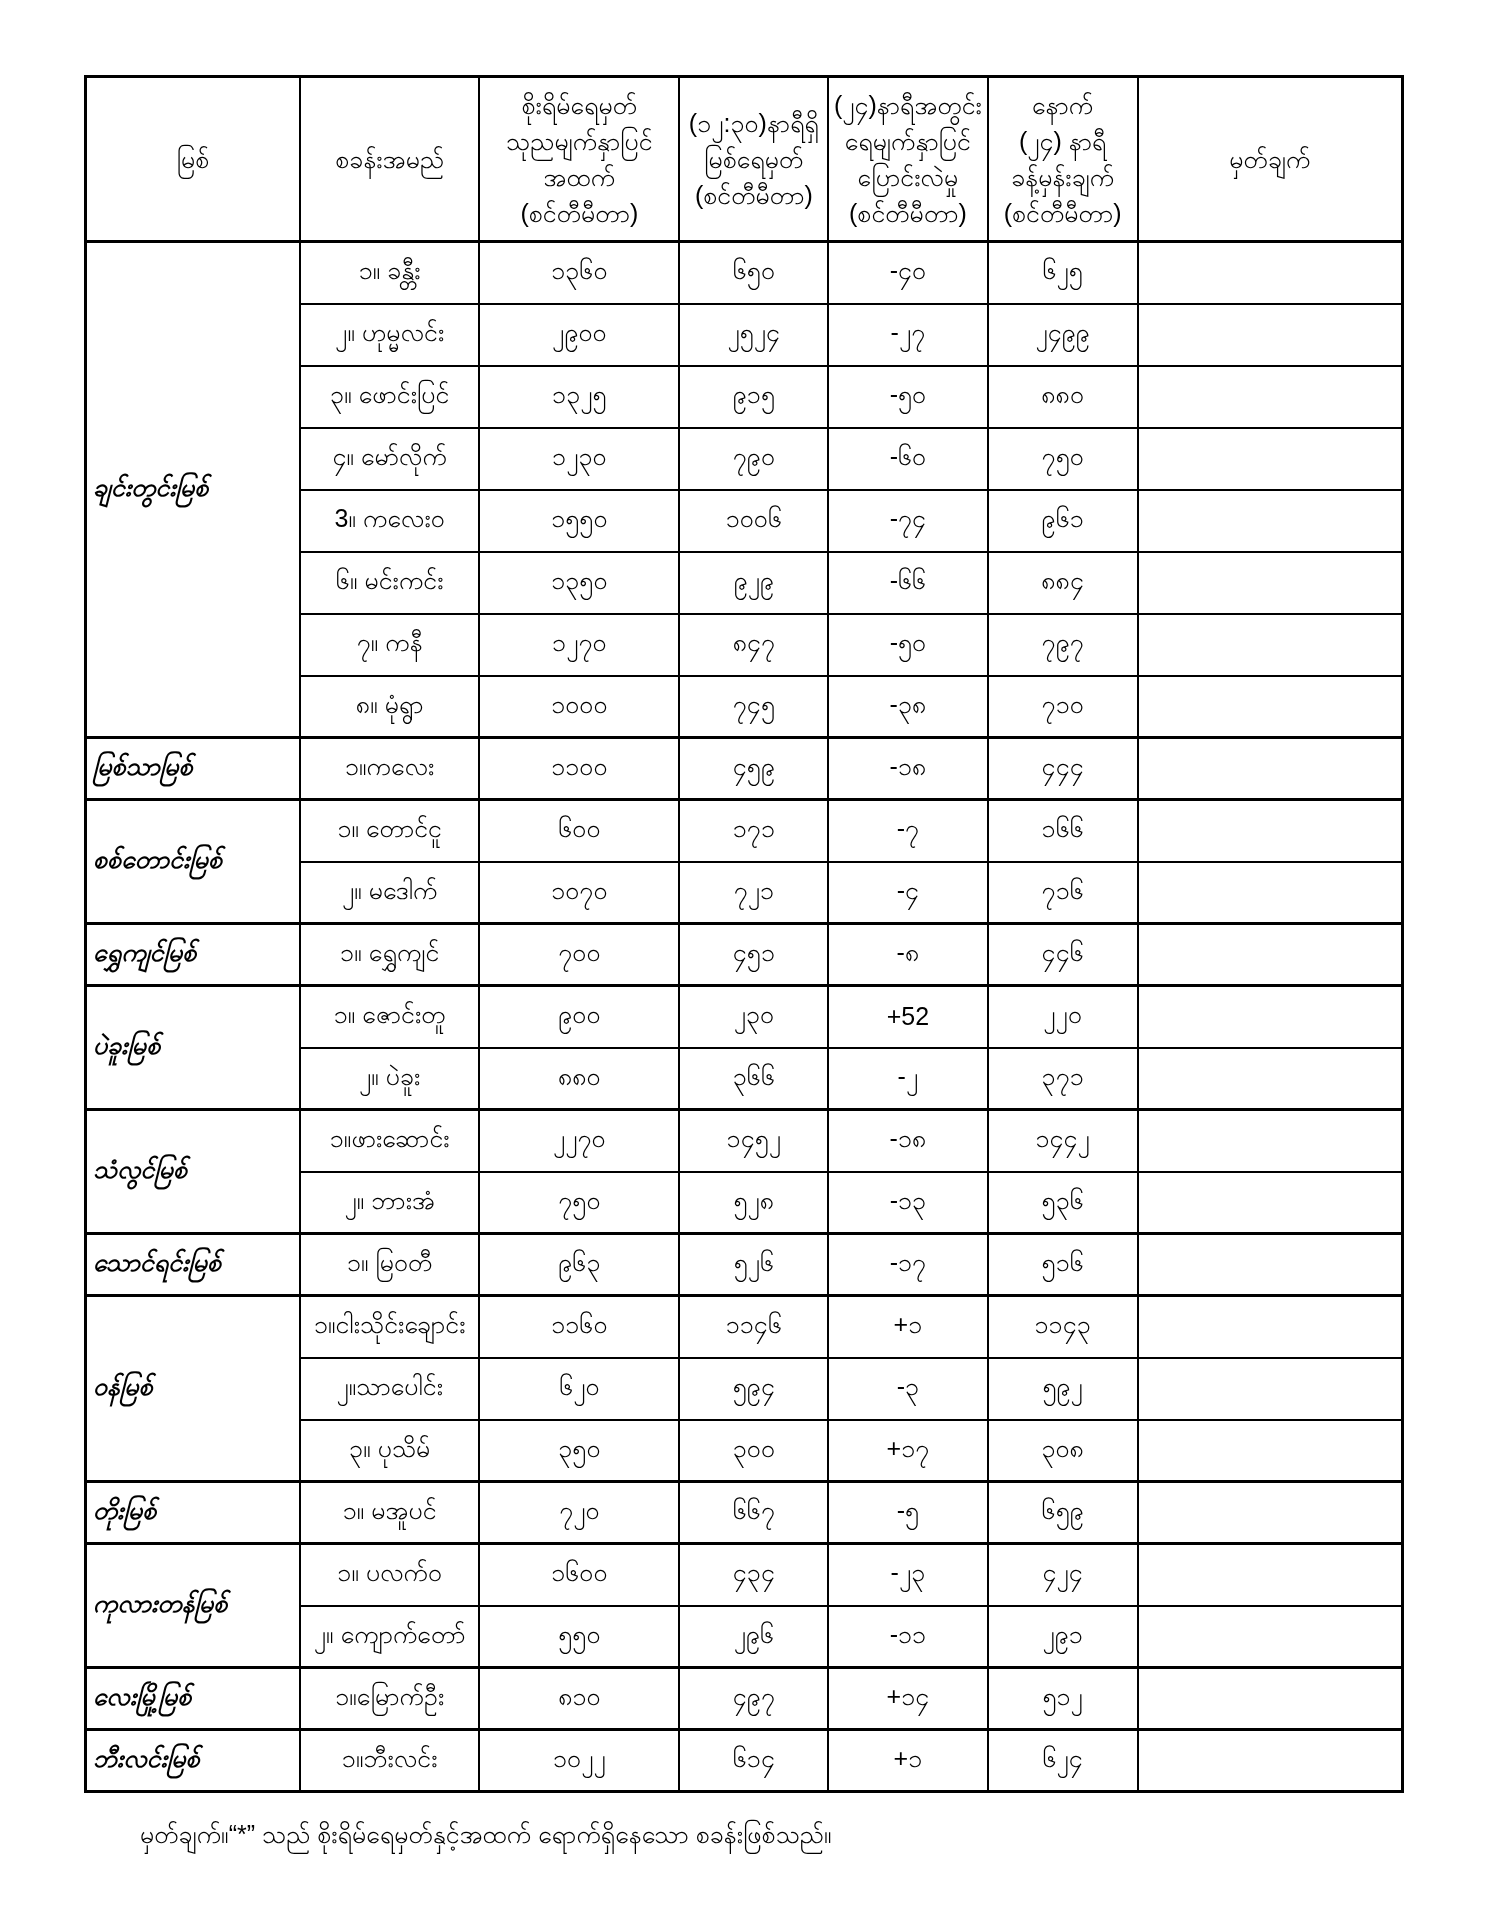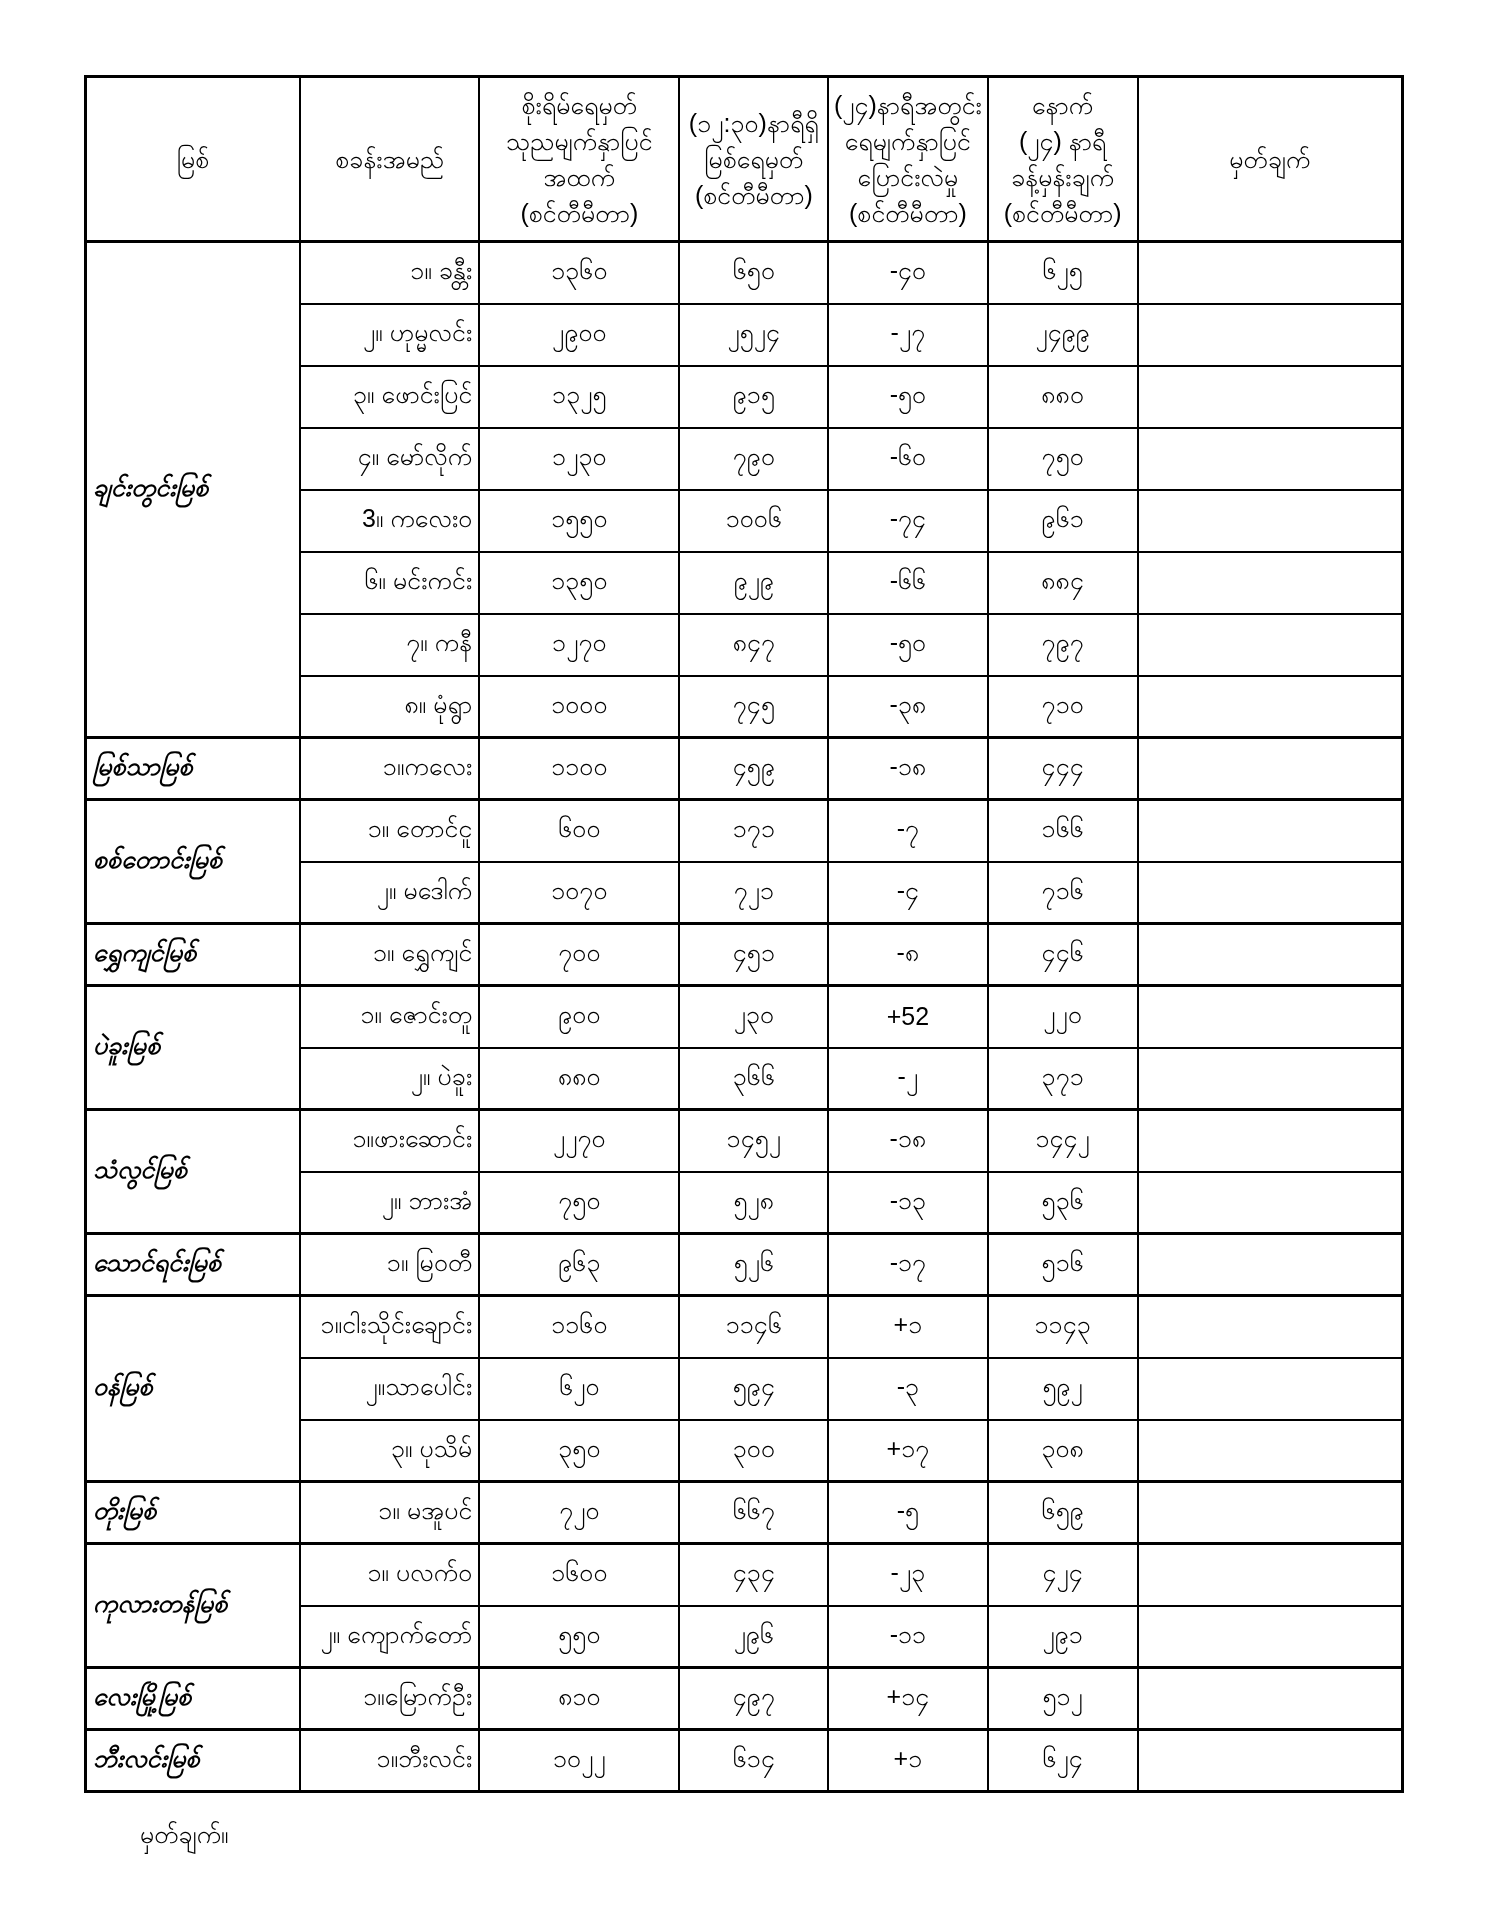--- a/index.html
+++ b/index.html
@@ -39,21 +39,21 @@
     border-bottom: 3px solid #000;
     padding: 2px 2px;
   }
   table.river-table tbody tr { height: 62px; }
   td.river-cell {
     font-weight: bold;
     text-align: left;
     font-size: 26px;
     font-style: italic;
   }
-  td.station-cell { text-align: right; margin-left: 32px; }
+  td.station-cell { text-align: center; margin-left: 32px; }
   td.num-cell { text-align: center; }
   td.remark-cell { text-align: center; }
   tr.group-start td { border-top: 3px solid #000; }
   .footnote {
     position: absolute;
     left: 140px; top: 1818px;
     display: flex;
     align-items: flex-start;
     font-size: 25px;
   }
@@ -307,15 +307,16 @@
           <td class="num-cell">၆၁၄</td>
           <td class="num-cell">+၁</td>
           <td class="num-cell">၆၂၄</td>
           <td class="remark-cell"></td>
         </tr>
       </tbody>
   </table>
 
   <div class="footnote">
     <span class="fn-label">မှတ်ချက်။</span>
+    <span class="fn-text">“*” သည် စိုးရိမ်ရေမှတ်နှင့်အထက် ရောက်ရှိနေသော စခန်းဖြစ်သည်။</span>
   </div>
 
 </div>
 
 </body></html>

